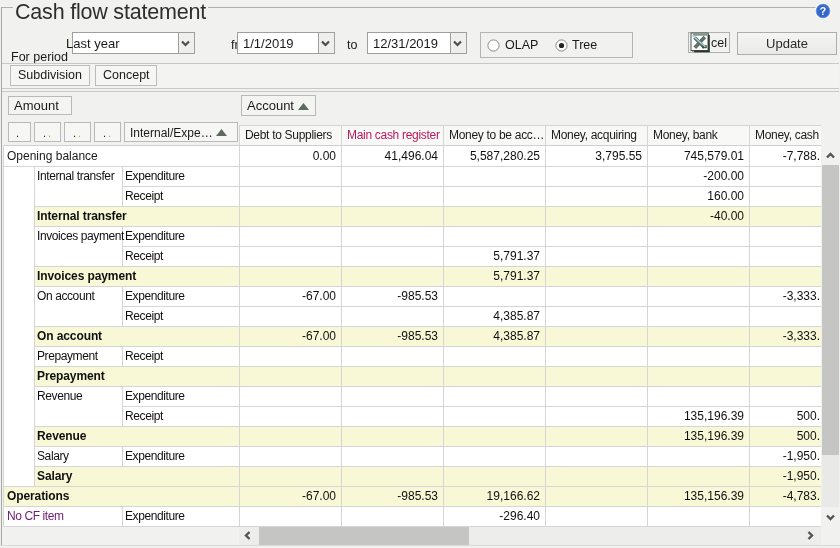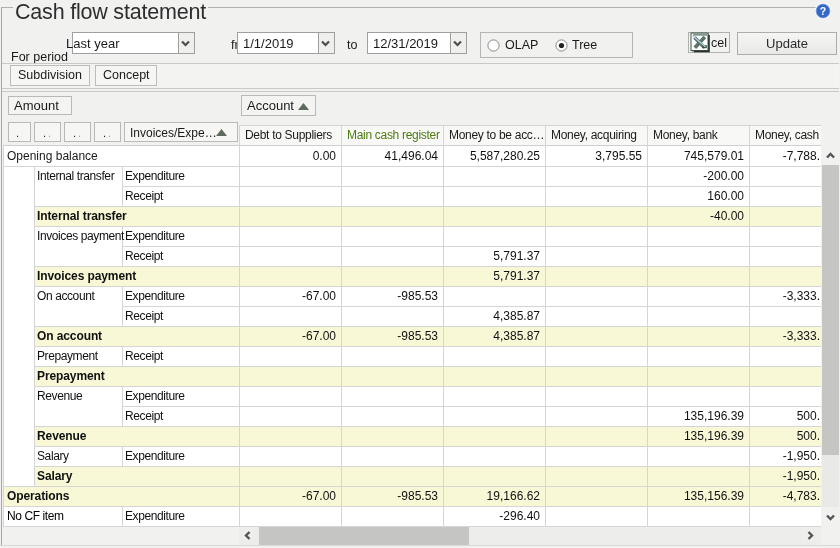--- a/index.html
+++ b/index.html
@@ -84,29 +84,29 @@
 <div class="abs" style="left:64px;top:122px;width:27px;height:20px;background:#f6f6f5;border:1px solid #b9b9b9;box-sizing:border-box;"></div>
 <div class="abs" style="left:94px;top:122px;width:27px;height:20px;background:#f6f6f5;border:1px solid #b9b9b9;box-sizing:border-box;"></div>
 <div class="txt" style="left:16px;top:127px;font-size:11px;color:#222;">.</div>
 <div class="txt" style="left:43px;top:127px;font-size:11px;color:#222;">.</div>
 <div class="txt" style="left:48px;top:127px;font-size:11px;color:#e09a3e;">.</div>
 <div class="txt" style="left:73px;top:127px;font-size:11px;color:#222;">.</div>
 <div class="txt" style="left:78px;top:127px;font-size:11px;color:#e09a3e;">.</div>
 <div class="txt" style="left:103px;top:127px;font-size:11px;color:#222;">.</div>
 <div class="txt" style="left:108px;top:127px;font-size:11px;color:#e09a3e;">.</div>
 <div class="abs" style="left:124px;top:122px;width:114px;height:20px;background:#f6f6f5;border:1px solid #b9b9b9;box-sizing:border-box;"></div>
-<div class="txt" style="left:130px;top:126px;font-size:12px;">Invoices/Expe…</div>
+<div class="txt" style="left:130px;top:126px;font-size:12px;">Internal/Expe…</div>
 <svg class="abs" style="left:216px;top:129px;" width="11" height="7">
     <polygon points="5.5,0 11,7 0,7" fill="#5d6b5d"></polygon>
   </svg>
 <div class="abs" style="left:239px;top:125px;width:582px;height:20px;background:#f8f8f7;"></div>
 <div class="hl" style="left:239px;top:125px;width:582px;background:#d5d5d5;"></div>
 <div class="hl" style="left:3px;top:145px;width:818px;background:#cfcfcf;"></div>
 <div class="txt" style="left:245px;top:128px;font-size:12px;color:#1a1a1a;letter-spacing:-0.3px;">Debt to Suppliers</div>
-<div class="txt" style="left:347px;top:128px;font-size:12px;color:#4d7c0f;letter-spacing:-0.3px;">Main cash register</div>
+<div class="txt" style="left:347px;top:128px;font-size:12px;color:#be185d;letter-spacing:-0.3px;">Main cash register</div>
 <div class="txt" style="left:449px;top:128px;font-size:12px;color:#1a1a1a;letter-spacing:-0.3px;">Money to be acc…</div>
 <div class="txt" style="left:551px;top:128px;font-size:12px;color:#1a1a1a;letter-spacing:-0.3px;">Money, acquiring</div>
 <div class="txt" style="left:653px;top:128px;font-size:12px;color:#1a1a1a;letter-spacing:-0.3px;">Money, bank</div>
 <div class="txt" style="left:755px;top:128px;font-size:12px;color:#1a1a1a;letter-spacing:-0.3px;">Money, cash</div>
 <div class="abs" style="left:3px;top:146px;width:818px;height:381px;background:#ffffff;overflow:hidden;"></div>
 <div class="abs" style="left:34px;top:206px;width:787px;height:20px;background:#f8f8d7;"></div>
 <div class="abs" style="left:34px;top:266px;width:787px;height:20px;background:#f8f8d7;"></div>
 <div class="abs" style="left:34px;top:326px;width:787px;height:20px;background:#f8f8d7;"></div>
 <div class="abs" style="left:34px;top:366px;width:787px;height:20px;background:#f8f8d7;"></div>
 <div class="abs" style="left:34px;top:426px;width:787px;height:20px;background:#f8f8d7;"></div>
@@ -163,21 +163,21 @@
 <div class="txt" style="left:125px;top:349px;font-size:12px;color:#101010;letter-spacing:-0.4px;">Receipt</div>
 <div class="txt" style="left:37px;top:369px;font-size:12px;font-weight:bold;color:#101010;letter-spacing:-0.1px;">Prepayment</div>
 <div class="txt" style="left:37px;top:389px;font-size:12px;color:#101010;letter-spacing:-0.4px;">Revenue</div>
 <div class="txt" style="left:125px;top:389px;font-size:12px;color:#101010;letter-spacing:-0.4px;">Expenditure</div>
 <div class="txt" style="left:125px;top:409px;font-size:12px;color:#101010;letter-spacing:-0.4px;">Receipt</div>
 <div class="txt" style="left:37px;top:429px;font-size:12px;font-weight:bold;color:#101010;letter-spacing:-0.1px;">Revenue</div>
 <div class="txt" style="left:37px;top:449px;font-size:12px;color:#101010;letter-spacing:-0.4px;">Salary</div>
 <div class="txt" style="left:125px;top:449px;font-size:12px;color:#101010;letter-spacing:-0.4px;">Expenditure</div>
 <div class="txt" style="left:37px;top:469px;font-size:12px;font-weight:bold;color:#101010;letter-spacing:-0.1px;">Salary</div>
 <div class="txt" style="left:7px;top:489px;font-size:12px;font-weight:bold;color:#101010;letter-spacing:-0.1px;">Operations</div>
-<div class="txt" style="left:7px;top:509px;font-size:12px;color:#000000;letter-spacing:-0.4px;">No CF item</div>
+<div class="txt" style="left:7px;top:509px;font-size:12px;color:#701a75;letter-spacing:-0.4px;">No CF item</div>
 <div class="txt" style="left:125px;top:509px;font-size:12px;color:#101010;letter-spacing:-0.4px;">Expenditure</div>
 <div class="num" style="left:336px;top:149px;">0.00</div>
 <div class="num" style="left:438px;top:149px;">41,496.04</div>
 <div class="num" style="left:540px;top:149px;">5,587,280.25</div>
 <div class="num" style="left:642px;top:149px;">3,795.55</div>
 <div class="num" style="left:744px;top:149px;">745,579.01</div>
 <div class="num" style="left:820px;top:149px;">-7,788.</div>
 <div class="num" style="left:744px;top:169px;">-200.00</div>
 <div class="num" style="left:744px;top:189px;">160.00</div>
 <div class="num" style="left:744px;top:209px;">-40.00</div>

